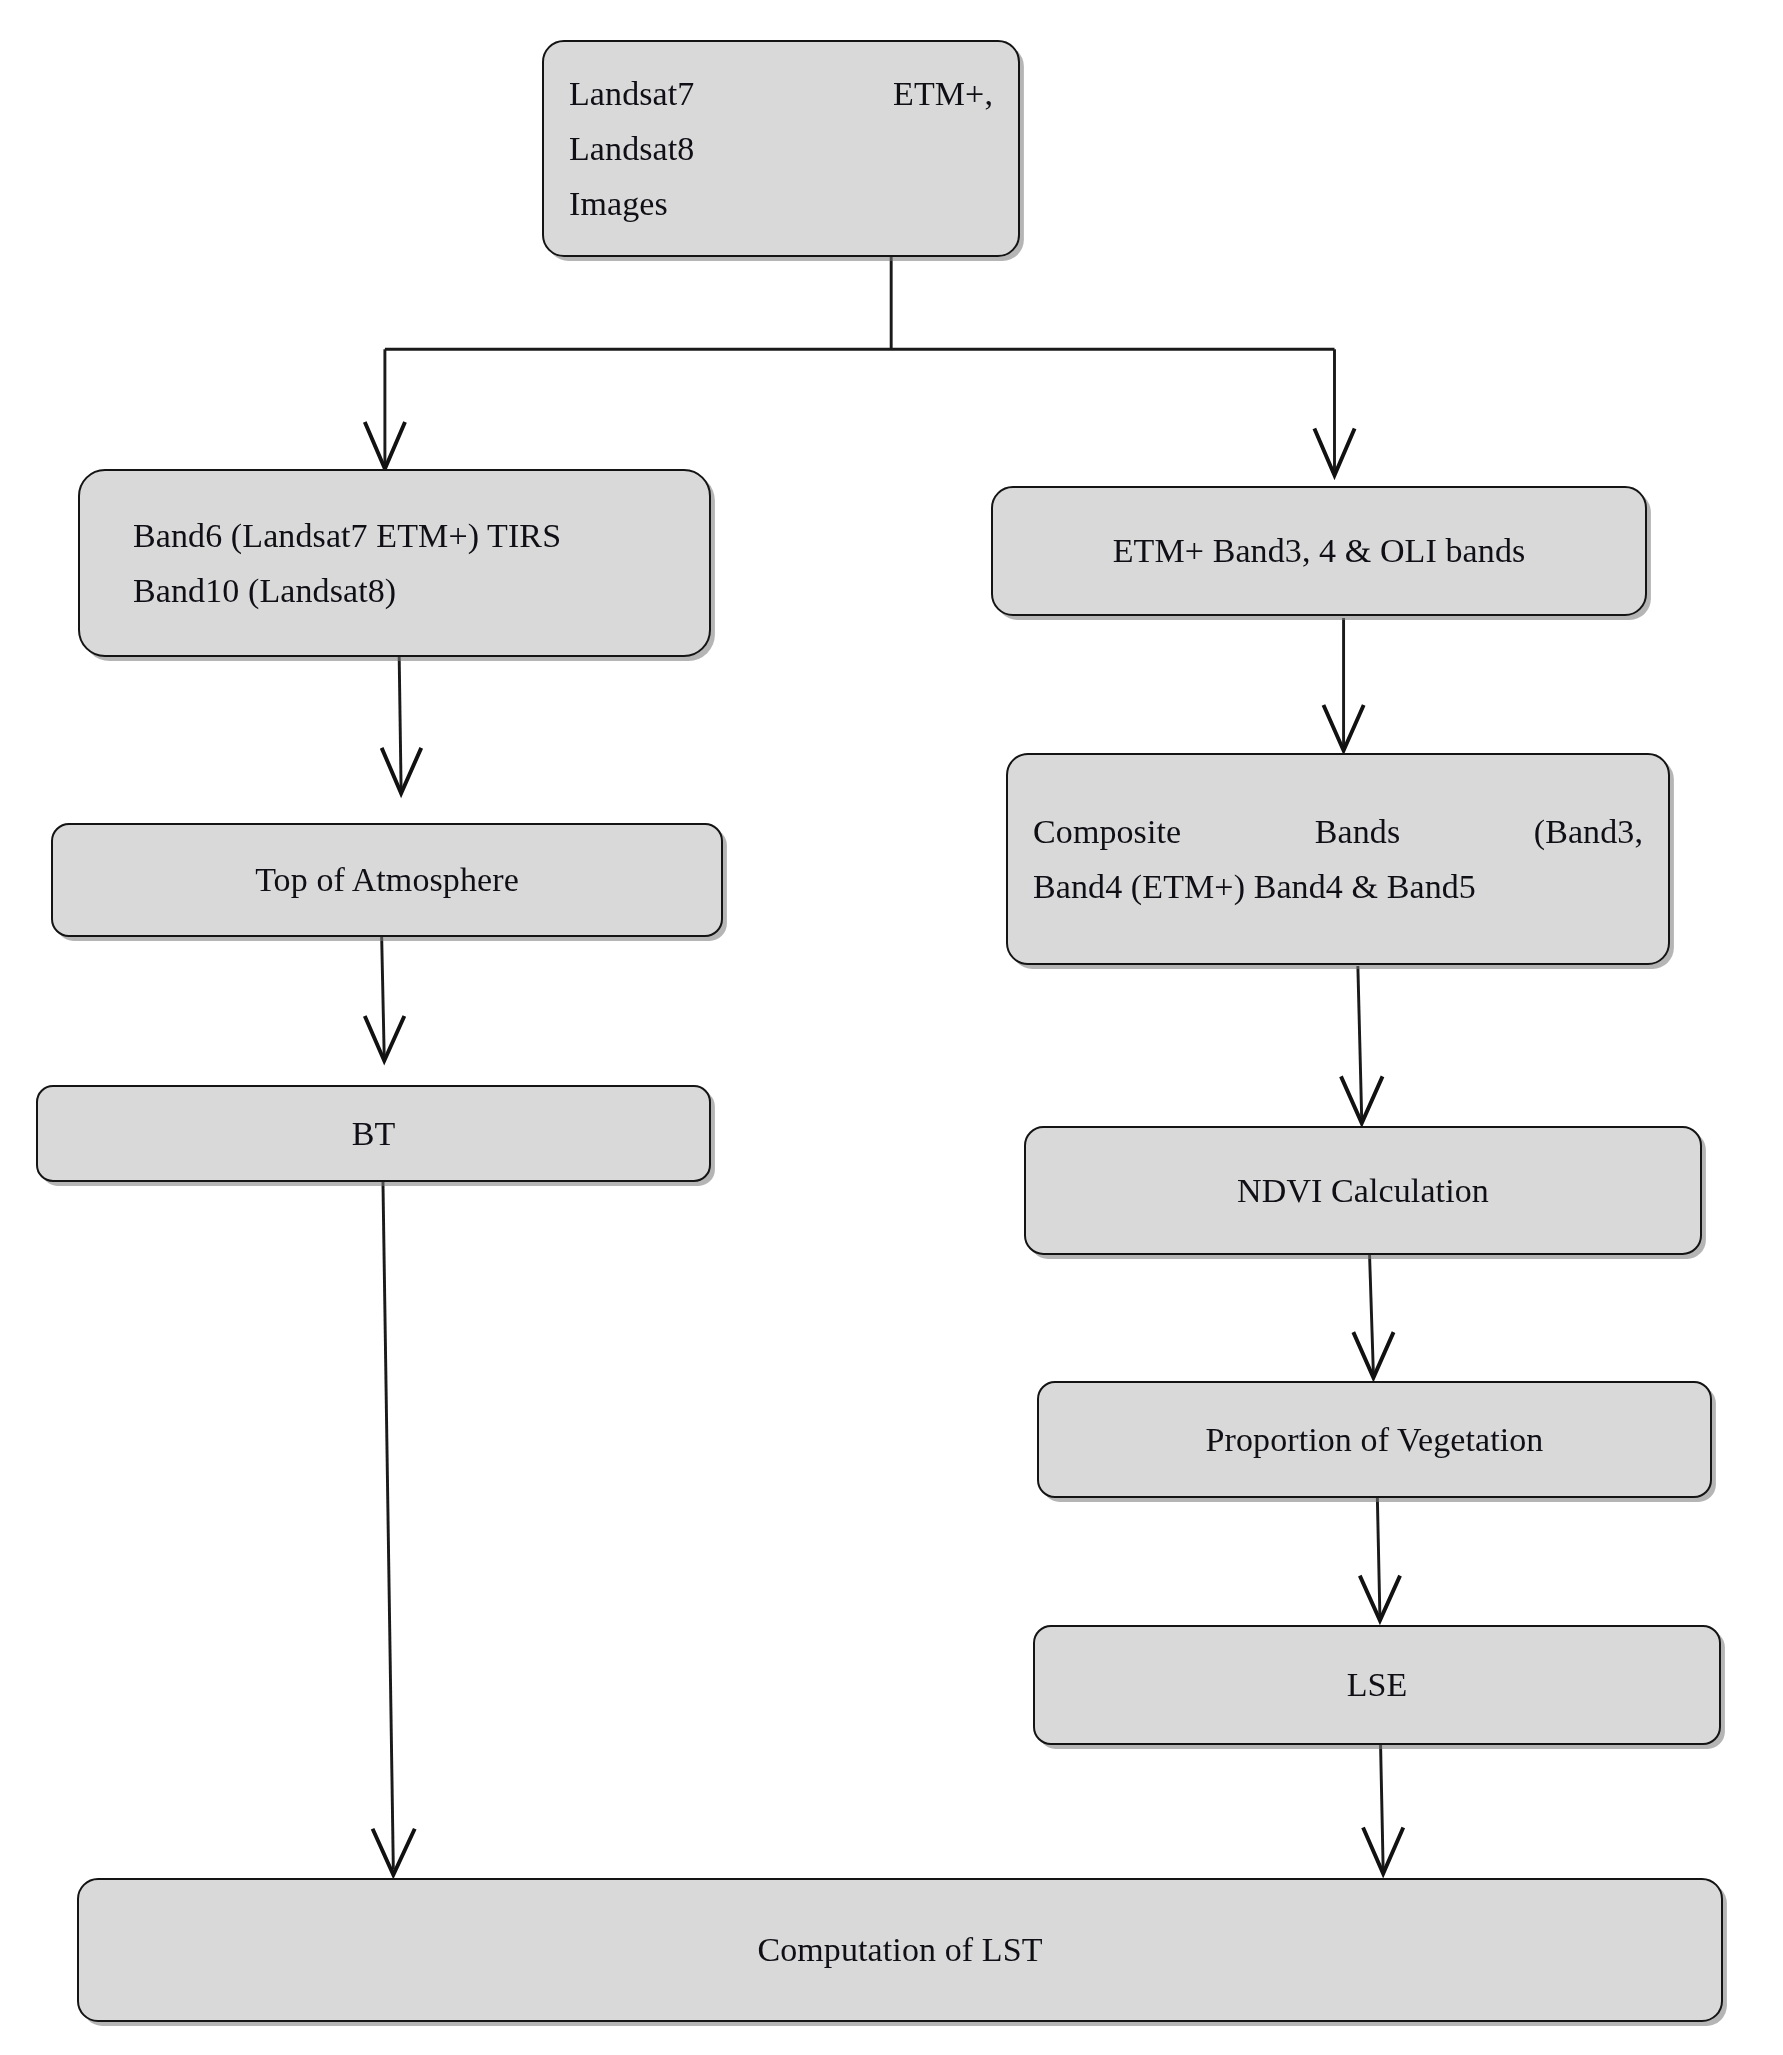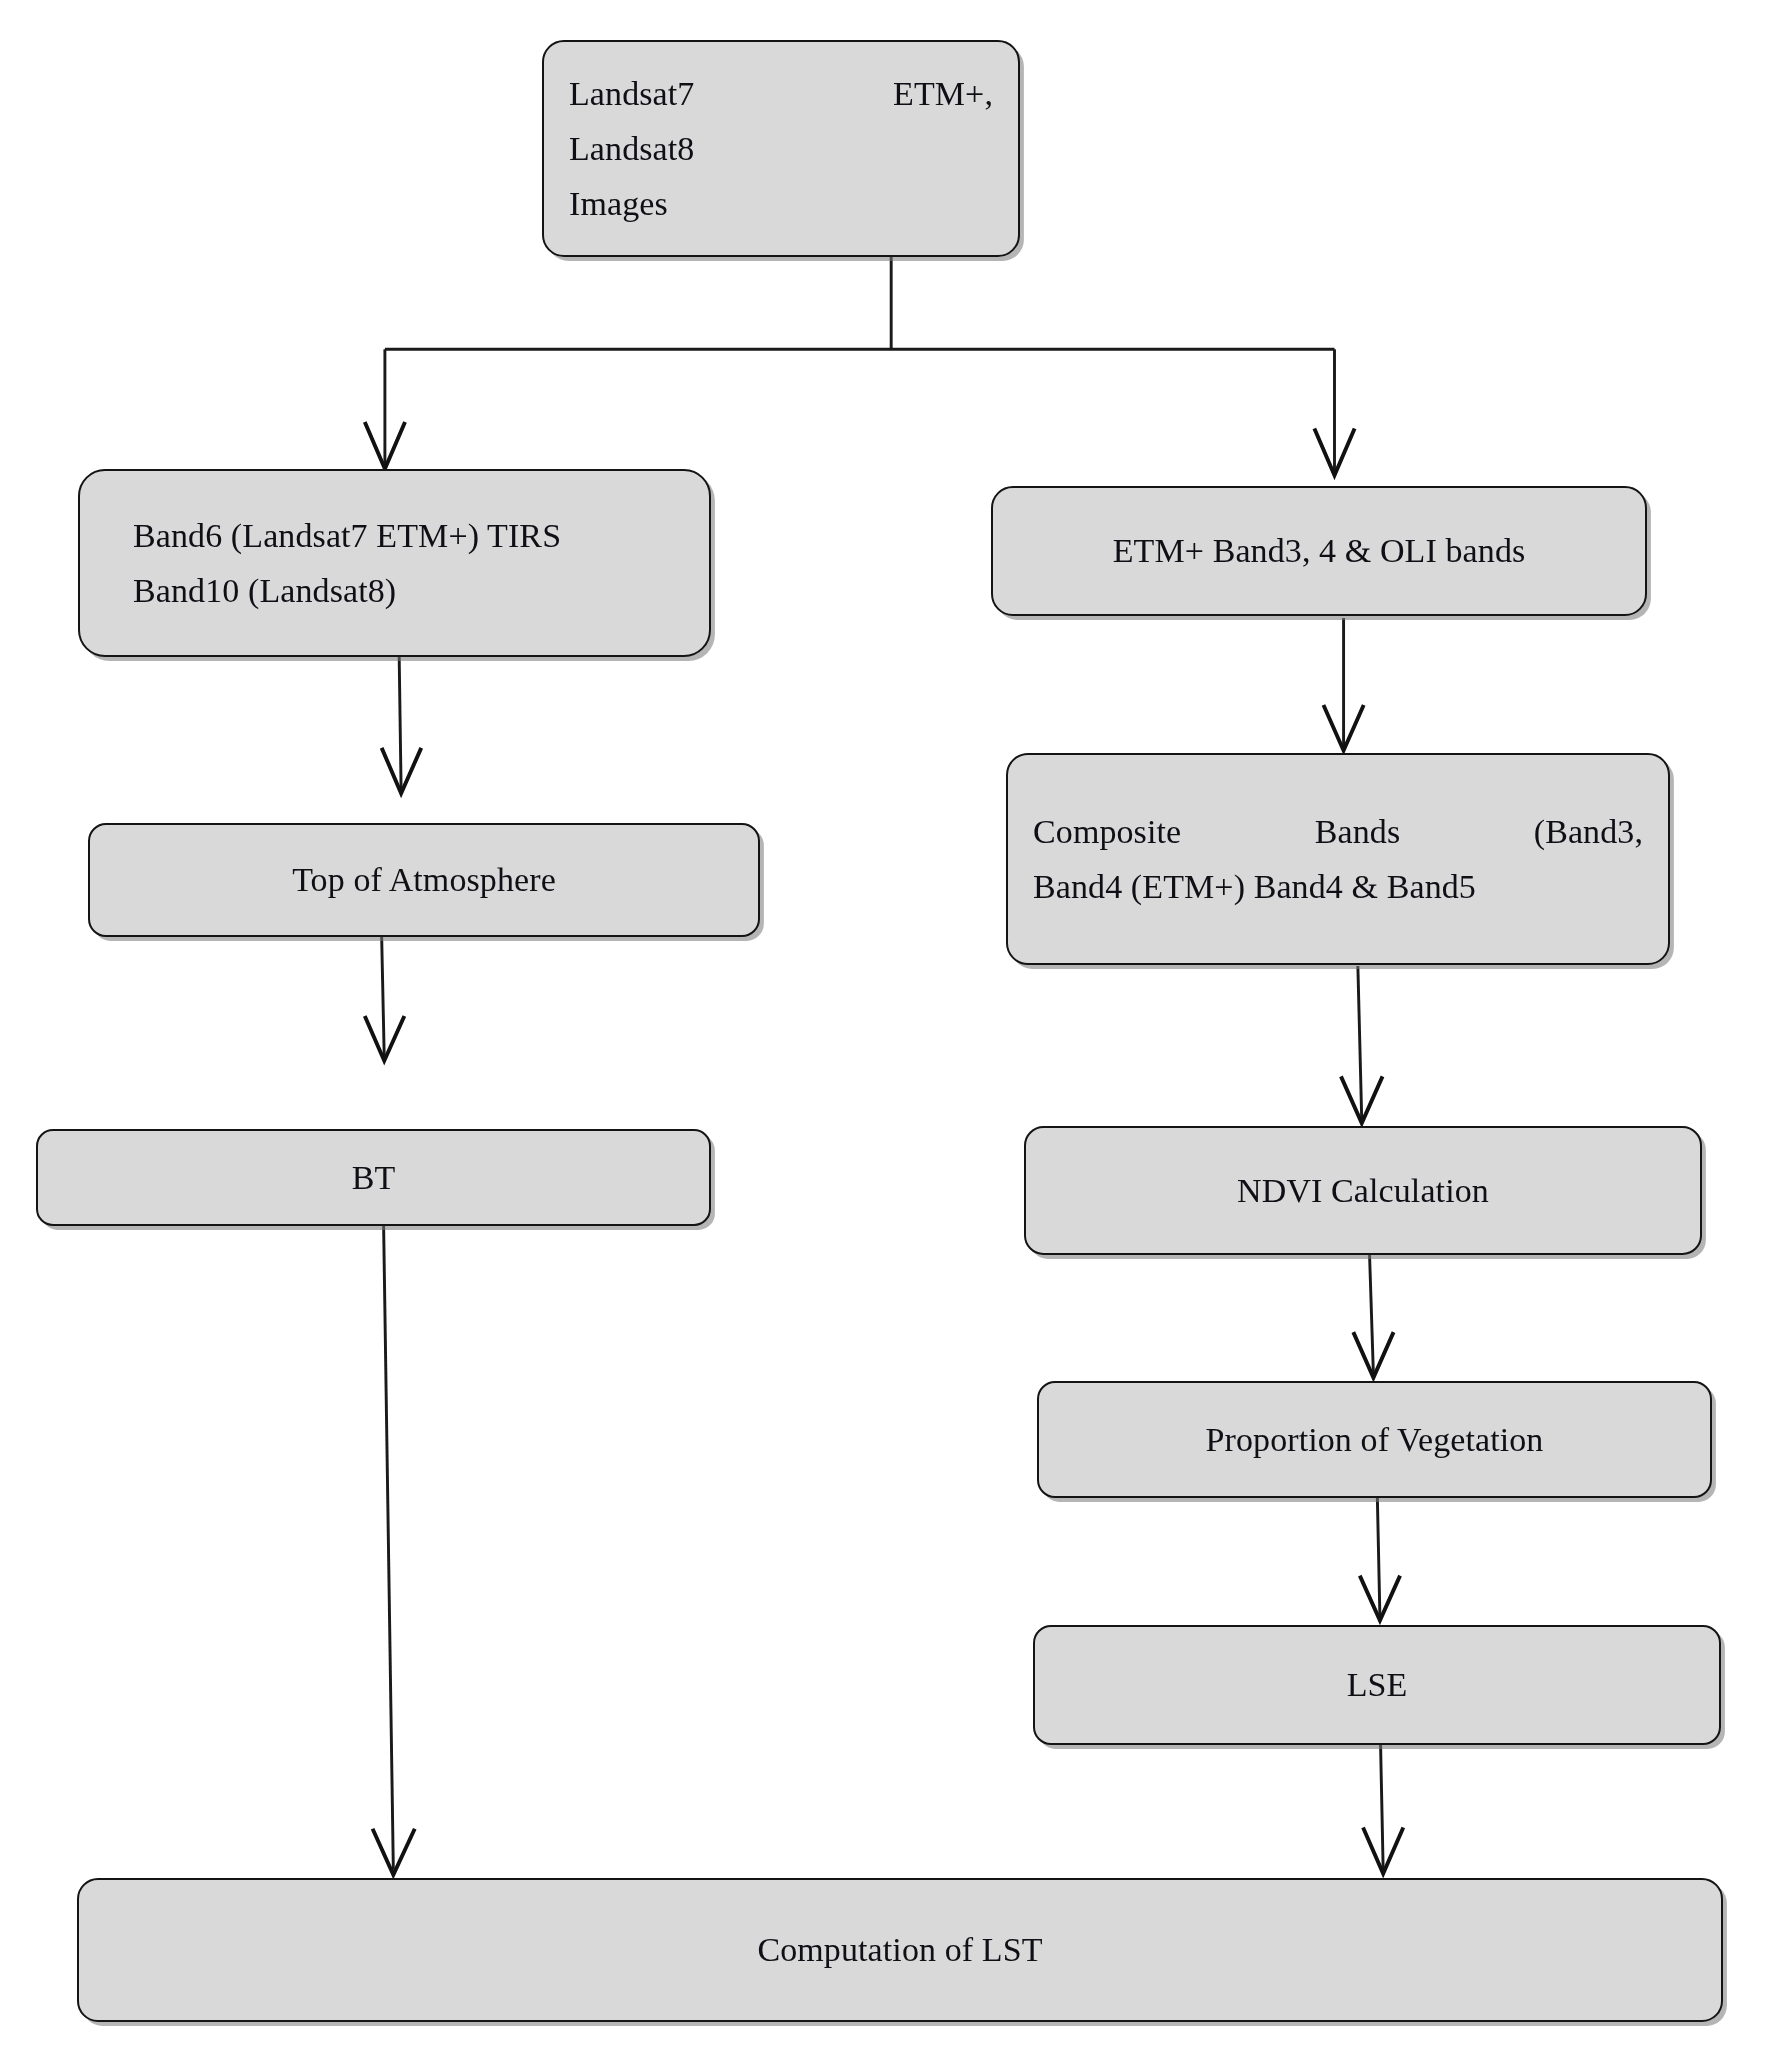--- a/index.html
+++ b/index.html
@@ -125,25 +125,25 @@
   </svg>
 
   <div class="node justify" style="left:542px; top:40px; width:478px; height:217px;">
     <span class="txt"><span class="jline">Landsat7     ETM+,     Landsat8</span><span class="jlast">Images</span></span>
   </div>
 
   <div class="node leftal" style="left:78px; top:469px; width:633px; height:188px; border-radius:27px;padding-left:28px;">
     <span class="txt"><span>Band6 (Landsat7 ETM+) TIRS</span><br><span>Band10 (Landsat8)</span></span>
   </div>
 
-  <div class="node center" style="left:51px; top:823px; width:672px; height:114px; border-radius:18px;margin-left:37px;">
+  <div class="node center" style="left:51px; top:823px; width:672px; height:114px; border-radius:18px;">
     <span class="txt">Top of Atmosphere</span>
   </div>
 
-  <div class="node center" style="left:36px; top:1085px; width:675px; height:97px; border-radius:17px;margin-top:44px;">
+  <div class="node center" style="left:36px; top:1085px; width:675px; height:97px; border-radius:17px;">
     <span class="txt">BT</span>
   </div>
 
   <div class="node center" style="left:991px; top:486px; width:656px; height:130px; border-radius:22px;">
     <span class="txt">ETM+ Band3, 4 &amp; OLI bands</span>
   </div>
 
   <div class="node justify" style="left:1006px; top:753px; width:664px; height:212px;">
     <span class="txt"><span class="jline">Composite     Bands     (Band3,</span><span class="jlast">Band4 (ETM+) Band4 &amp; Band5</span></span>
   </div>

